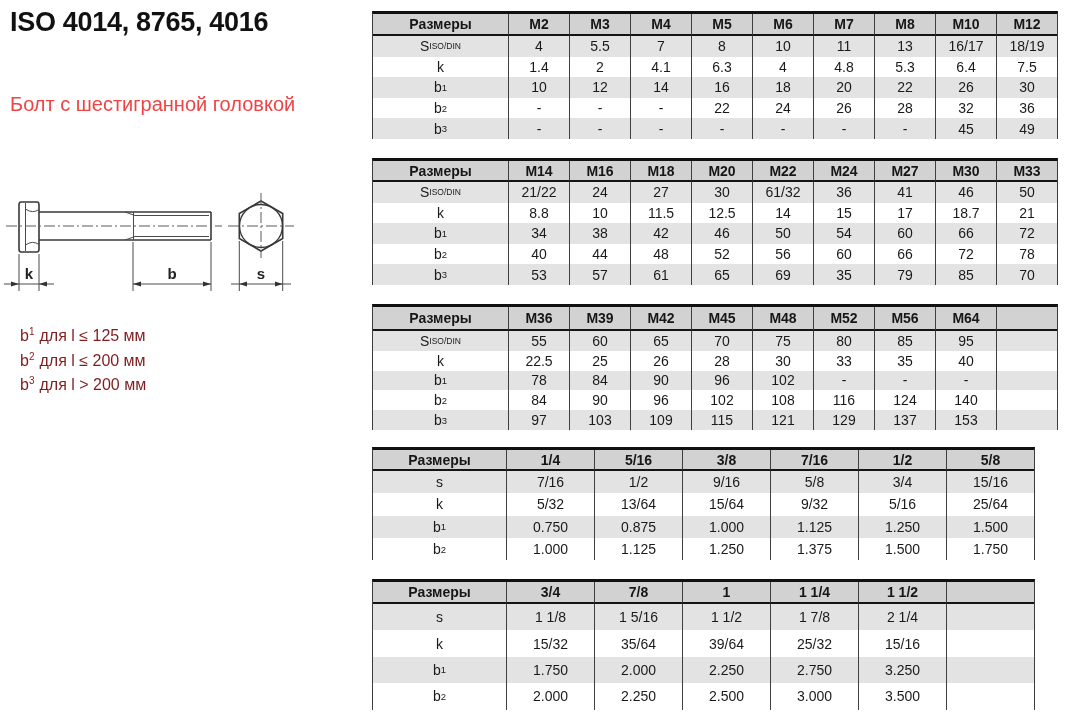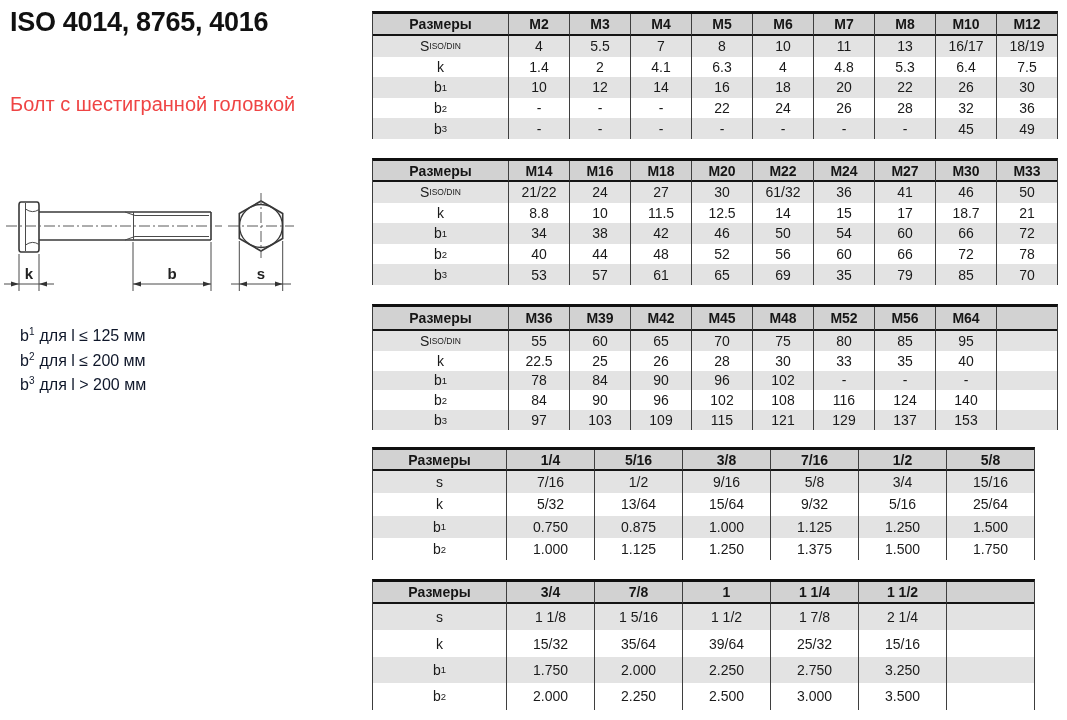--- a/index.html
+++ b/index.html
@@ -5,21 +5,21 @@
   * { margin:0; padding:0; box-sizing:border-box; }
   html,body { background:#fff; }
   .page {
     position:relative; width:1067px; height:720px; background:#ffffff;
     font-family:"Liberation Sans", sans-serif; color:#1a1a1a; overflow:hidden;
   }
   .hdr-block { position:absolute; left:10px; top:6px; font-size:27px; font-weight:bold;
                line-height:32px; letter-spacing:-0.3px; color:#111; }
   .sub-block { position:absolute; left:10px; top:90px; font-size:20px; line-height:28px; color:#ef4444; }
   .drawing  { position:absolute; left:0; top:188px; }
-  .fnotes   { position:absolute; left:20px; top:322px; font-size:16px; line-height:20px; color:#0f172a; }
+  .fnotes   { position:absolute; left:20px; top:322px; font-size:16px; line-height:20px; color:#7f1d1d; }
   .fnotes .fn { white-space:nowrap; }
   .fnotes sup { font-size:10px; vertical-align:super; }
   .fnotes .ft { margin-left:5px; }
 
   .tbl {
     position:absolute; display:grid;
     border-top:3px solid #101010;
     border-left:1px solid #3c3c3c; border-right:1px solid #3c3c3c;
     font-size:14px;
   }

